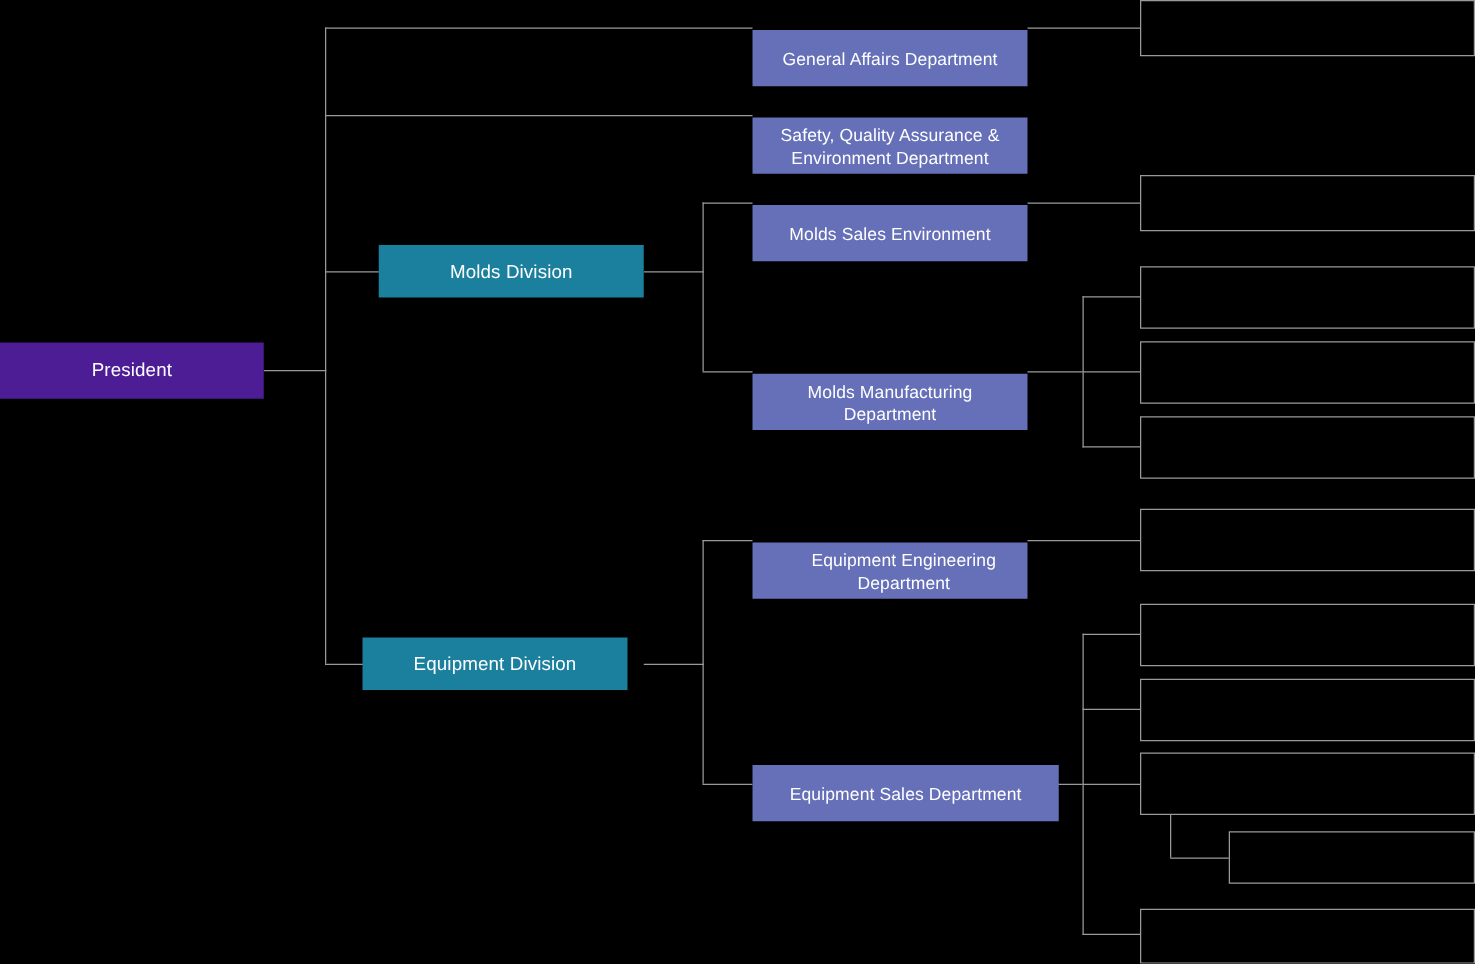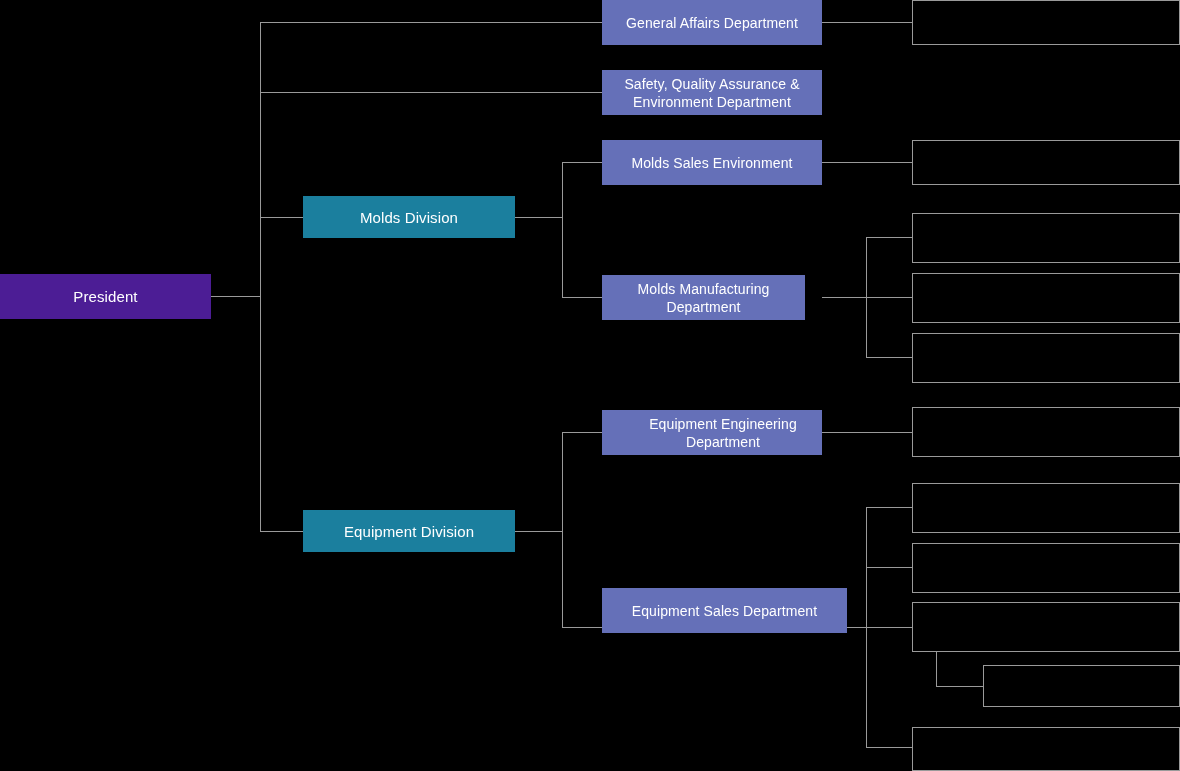--- a/index.html
+++ b/index.html
@@ -35,20 +35,21 @@
   }
   .node.level-division {
     background: #1b7f9e;
     font-size: 15px;
     text-align: center;
   }
   .node.level-department {
     background: #6570b8;
     font-size: 14px;
     line-height: 18px;
+    margin-top: 24px;
   }
   .node.level-section {
     background: transparent;
     border: 1px solid #9a9a9a;
     font-size: 14px;
     line-height: 18px;
   }
   .connector {
     position: absolute;
     background: #9a9a9a;
@@ -88,22 +89,22 @@
     <div class="connector h" style="left: 866px; top: 567px; width: 46px; background: rgb(154, 154, 154);"></div>
     <div class="connector h" style="left: 866px; top: 627px; width: 46px; background: rgb(154, 154, 154);"></div>
     <div class="connector h" style="left: 866px; top: 747px; width: 46px; background: rgb(154, 154, 154);"></div>
     <div class="connector v" style="left: 936px; top: 652px; height: 34px; background: rgb(154, 154, 154);"></div>
     <div class="connector h" style="left: 936px; top: 686px; width: 47px; background: rgb(154, 154, 154);"></div>
     <div class="node level-root" style="left: 0px; top: 274px; width: 211px; height: 45px;">President</div>
     <div class="node level-department" style="left: 602px; top: 0px; width: 220px; height: 45px;">General Affairs Department</div>
     <div class="node level-department" style="left: 602px; top: 70px; width: 220px; height: 45px;">Safety, Quality Assurance &amp; Environment Department</div>
     <div class="node level-division" style="left: 303px; top: 196px; width: 212px; height: 42px;">Molds Division</div>
     <div class="node level-department" style="left: 602px; top: 140px; width: 220px; height: 45px;">Molds Sales Environment</div>
-    <div class="node level-department" style="left: 602px; top: 275px; width: 203px; height: 45px;">Molds Manufacturing Department</div>
-    <div class="node level-division" style="left: 303px; top: 510px; width: 212px; height: 42px;">Equipment Division</div>
+    <div class="node level-department" style="left: 602px; top: 275px; width: 220px; height: 45px;">Molds Manufacturing Department</div>
+    <div class="node level-division" style="left: 290px; top: 510px; width: 212px; height: 42px;">Equipment Division</div>
     <div class="node level-department" style="left: 602px; top: 410px; width: 220px; height: 45px; padding-left: 28px;">Equipment Engineering Department</div>
     <div class="node level-department" style="left: 602px; top: 588px; width: 245px; height: 45px;">Equipment Sales Department</div>
     <div class="node level-section" style="left: 912px; top: 0px; width: 268px; height: 45px;"></div>
     <div class="node level-section" style="left: 912px; top: 140px; width: 268px; height: 45px;"></div>
     <div class="node level-section" style="left: 912px; top: 213px; width: 268px; height: 50px;"></div>
     <div class="node level-section" style="left: 912px; top: 273px; width: 268px; height: 50px;"></div>
     <div class="node level-section" style="left: 912px; top: 333px; width: 268px; height: 50px;"></div>
     <div class="node level-section" style="left: 912px; top: 407px; width: 268px; height: 50px;"></div>
     <div class="node level-section" style="left: 912px; top: 483px; width: 268px; height: 50px;"></div>
     <div class="node level-section" style="left: 912px; top: 543px; width: 268px; height: 50px;"></div>

